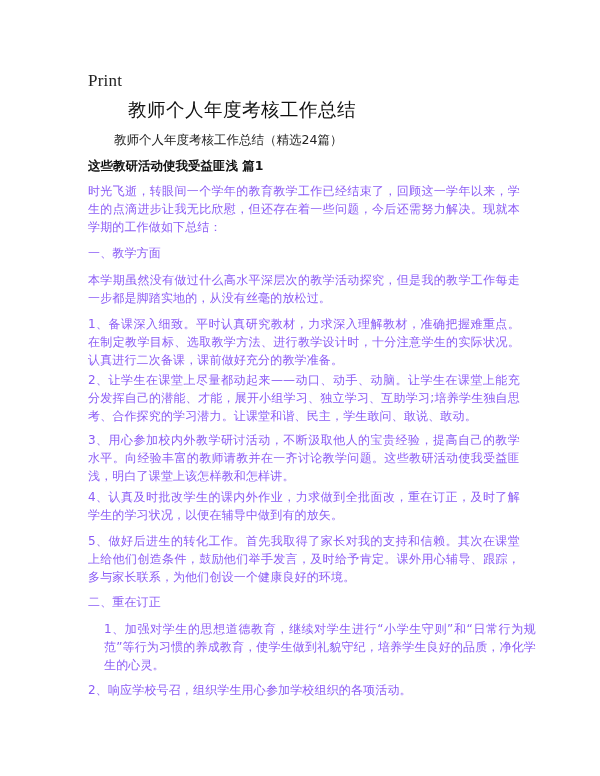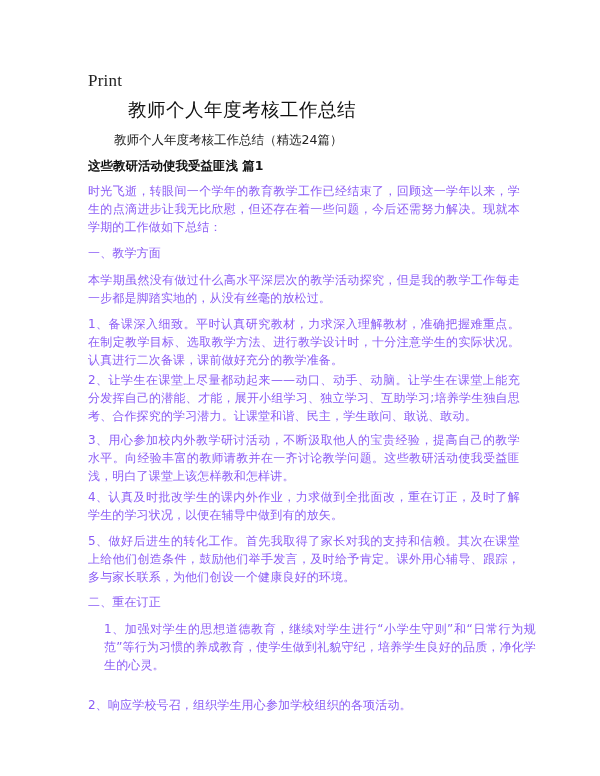--- a/index.html
+++ b/index.html
@@ -85,13 +85,13 @@
 <div class="para" style="top:431px;">3、用心参加校内外教学研讨活动，不断汲取他人的宝贵经验，提高自己的教学水平。向经验丰富的教师请教并在一齐讨论教学问题。这些教研活动使我受益匪浅，明白了课堂上该怎样教和怎样讲。</div>
 
 <div class="para" style="top:488px;">4、认真及时批改学生的课内外作业，力求做到全批面改，重在订正，及时了解学生的学习状况，以便在辅导中做到有的放矢。</div>
 
 <div class="para" style="top:532px;">5、做好后进生的转化工作。首先我取得了家长对我的支持和信赖。其次在课堂上给他们创造条件，鼓励他们举手发言，及时给予肯定。课外用心辅导、跟踪，多与家长联系，为他们创设一个健康良好的环境。</div>
 
 <div class="para" style="top:593px;">二、重在订正</div>
 
 <div class="para" style="top:620px;margin-left:16px;">1、加强对学生的思想道德教育，继续对学生进行“小学生守则”和“日常行为规范”等行为习惯的养成教育，使学生做到礼貌守纪，培养学生良好的品质，净化学生的心灵。</div>
 
-<div class="para" style="top:696px;">2、响应学校号召，组织学生用心参加学校组织的各项活动。</div>
+<div class="para" style="top:681px;">2、响应学校号召，组织学生用心参加学校组织的各项活动。</div>
 
 </body></html>

